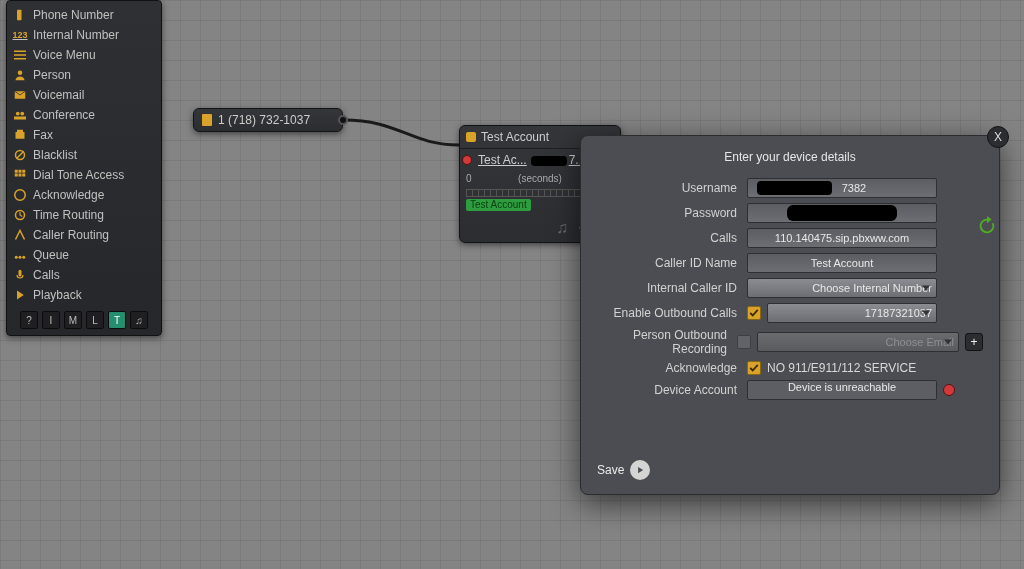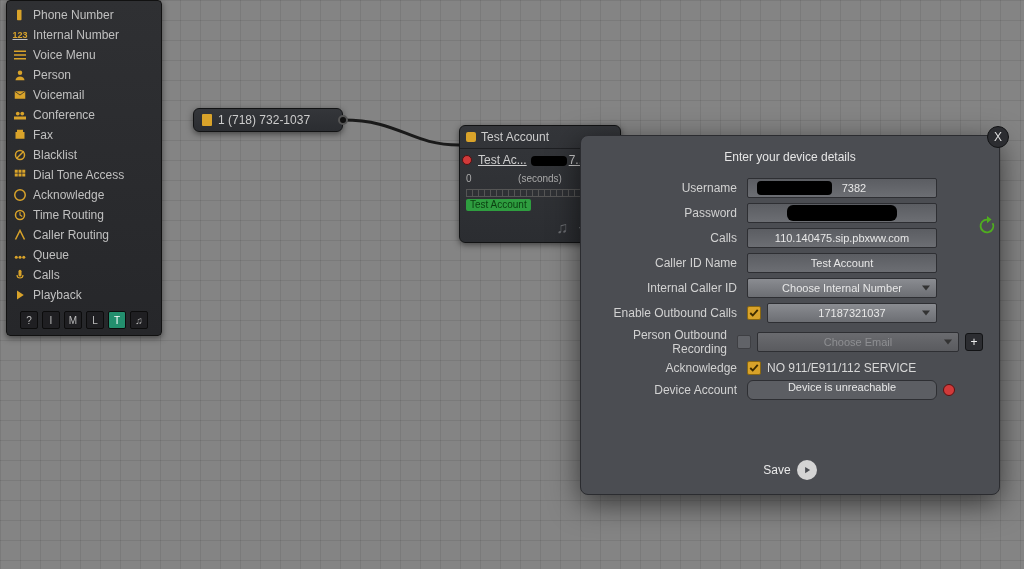--- a/index.html
+++ b/index.html
@@ -124,30 +124,30 @@
 .inp, .sel, .ro{
   width:190px;height:20px;
   background: linear-gradient(#5b5d62,#6c6e73);
   border:1px solid #2e2f33;
   border-radius:2px;
   color:#e8e8e8;
   text-align:center;
   font-size:11px;
   padding:0 4px;
 }
-.sel{display:flex;align-items:center;justify-content:center;position:relative;cursor:pointer;background:linear-gradient(#8a8c91,#6c6e73);}
+.sel{display:flex;align-items:center;justify-content:flex-end;position:relative;cursor:pointer;background:linear-gradient(#8a8c91,#6c6e73);}
 .sel .caret{position:absolute;right:6px;top:50%;transform:translateY(-50%);width:0;height:0;border-left:4px solid transparent;border-right:4px solid transparent;border-top:5px solid #333;}
 .sel.disabled{color:#8e8f92;background:linear-gradient(#6a6b6f,#5a5b5f);}
-.ro{background:#5c5e63;border-radius:6px;}
+.ro{background:#5c5e63;}
 .chk{width:14px;height:14px;background:#d9a32a;border:1px solid #8a6710;border-radius:2px;display:flex;align-items:center;justify-content:center;}
 .chk.off{background:#616368;border-color:#3e3f43;}
 .chk svg{width:10px;height:10px;fill:#3d2b00;}
 .addbtn{width:18px;height:18px;background:#2c2d31;border:1px solid #121315;border-radius:3px;color:#eee;display:flex;align-items:center;justify-content:center;cursor:pointer;}
 .status-dot{width:12px;height:12px;border-radius:50%;background:#d13a3a;border:1px solid #5a1212;}
-.dialog-footer{display:flex;justify-content:center;align-items:center;margin-top:60px;gap:6px;}
+.dialog-footer{display:flex;justify-content:flex-start;align-items:center;margin-top:60px;gap:6px;}
 .savebtn{display:flex;align-items:center;gap:6px;color:#eaeaea;cursor:pointer;}
 .savebtn .circ{width:20px;height:20px;border-radius:50%;background:#d4d4d4;display:flex;align-items:center;justify-content:center;}
 .savebtn .circ svg{fill:#4b4d52;width:10px;height:10px;}
 .redact{position:absolute;background:#000;border-radius:4px;}
 </style>
 </head>
 <body>
 
 <div class="toolbox">
   <div class="tb-item">

